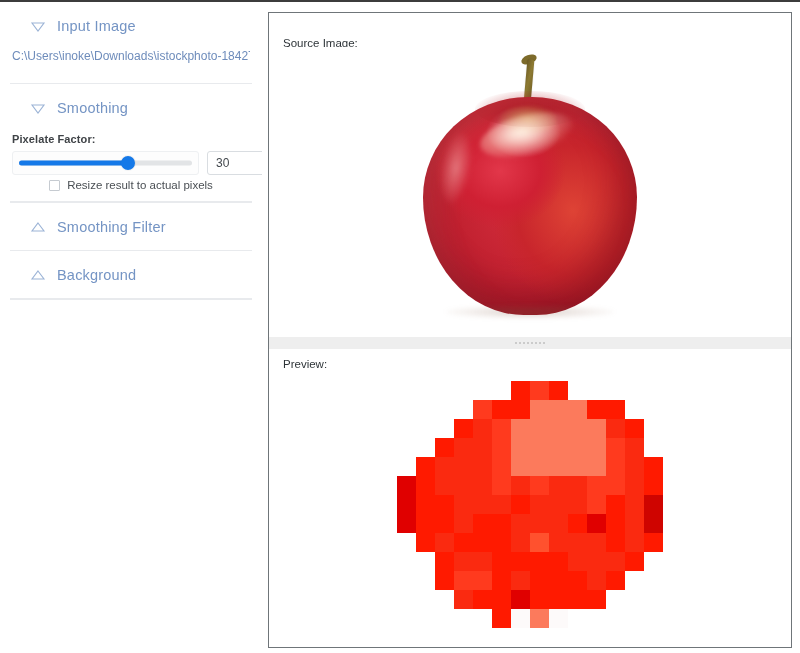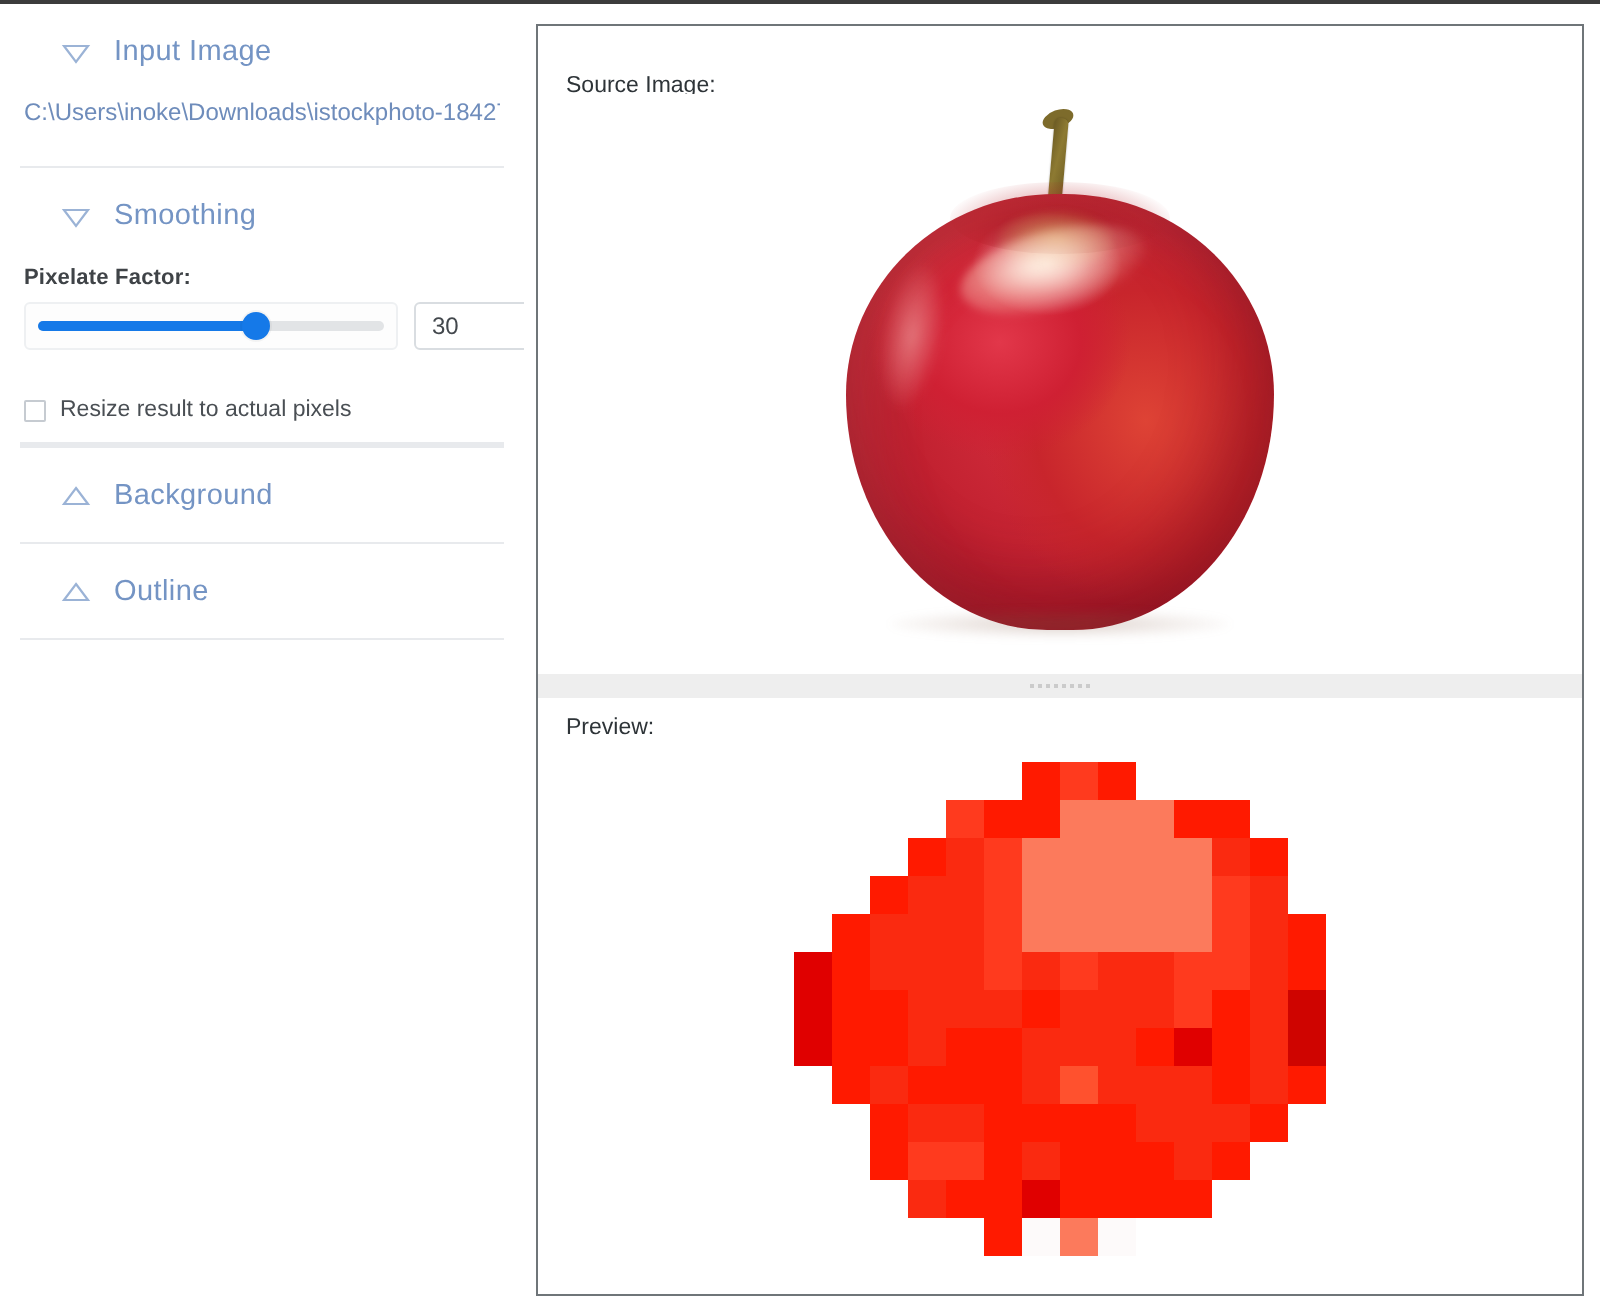--- a/index.html
+++ b/index.html
@@ -122,22 +122,23 @@
     background: #fff;
     font-size: 12px;
     color: #43484d;
     padding-left: 8px;
     line-height: 22px;
     font-family: "Liberation Sans", sans-serif;
   }
   .check-row {
     display: flex;
     align-items: center;
-    margin-top: 24px;
+    margin-top: 4px;
     gap: 7px;
+    justify-content: center;
   }
   .cbox {
     width: 11px; height: 11px;
     border: 1px solid #c6cbd1;
     border-radius: 1px;
     background: #fff;
     flex: 0 0 11px;
     cursor: pointer;
   }
   .check-label {
@@ -338,40 +339,40 @@
       </div>
       <div class="check-row">
         <span class="cbox"></span>
         <span class="check-label">Resize result to actual pixels</span>
       </div>
     </div>
     <div class="divider"></div>
 
     <div class="divider"></div>
 
+    <div class="section-header">
+      <span class="tri">
+        <svg width="18" height="18" viewBox="0 0 18 18">
+            <polygon points="9,5 15,13 3,13" fill="none" stroke="#9bb3d6" stroke-width="1.1"></polygon>
+          </svg>
+      </span>
+      <span class="section-title">Smoothing Filter</span>
+    </div>
     <div class="divider"></div>
 
     <div class="section-header">
       <span class="tri">
         <svg width="18" height="18" viewBox="0 0 18 18">
             <polygon points="9,5 15,13 3,13" fill="none" stroke="#9bb3d6" stroke-width="1.1"></polygon>
           </svg>
       </span>
       <span class="section-title">Background</span>
     </div>
     <div class="divider"></div>
 
-    <div class="section-header">
-      <span class="tri">
-        <svg width="18" height="18" viewBox="0 0 18 18">
-            <polygon points="9,5 15,13 3,13" fill="none" stroke="#9bb3d6" stroke-width="1.1"></polygon>
-          </svg>
-      </span>
-      <span class="section-title">Outline</span>
-    </div>
     <div class="divider"></div>
 
   </div>
 
   <div id="right">
 
 
     <div class="pane-label" id="srcLabel">Source Image:</div>
 
     <div class="img-area" id="srcArea">

